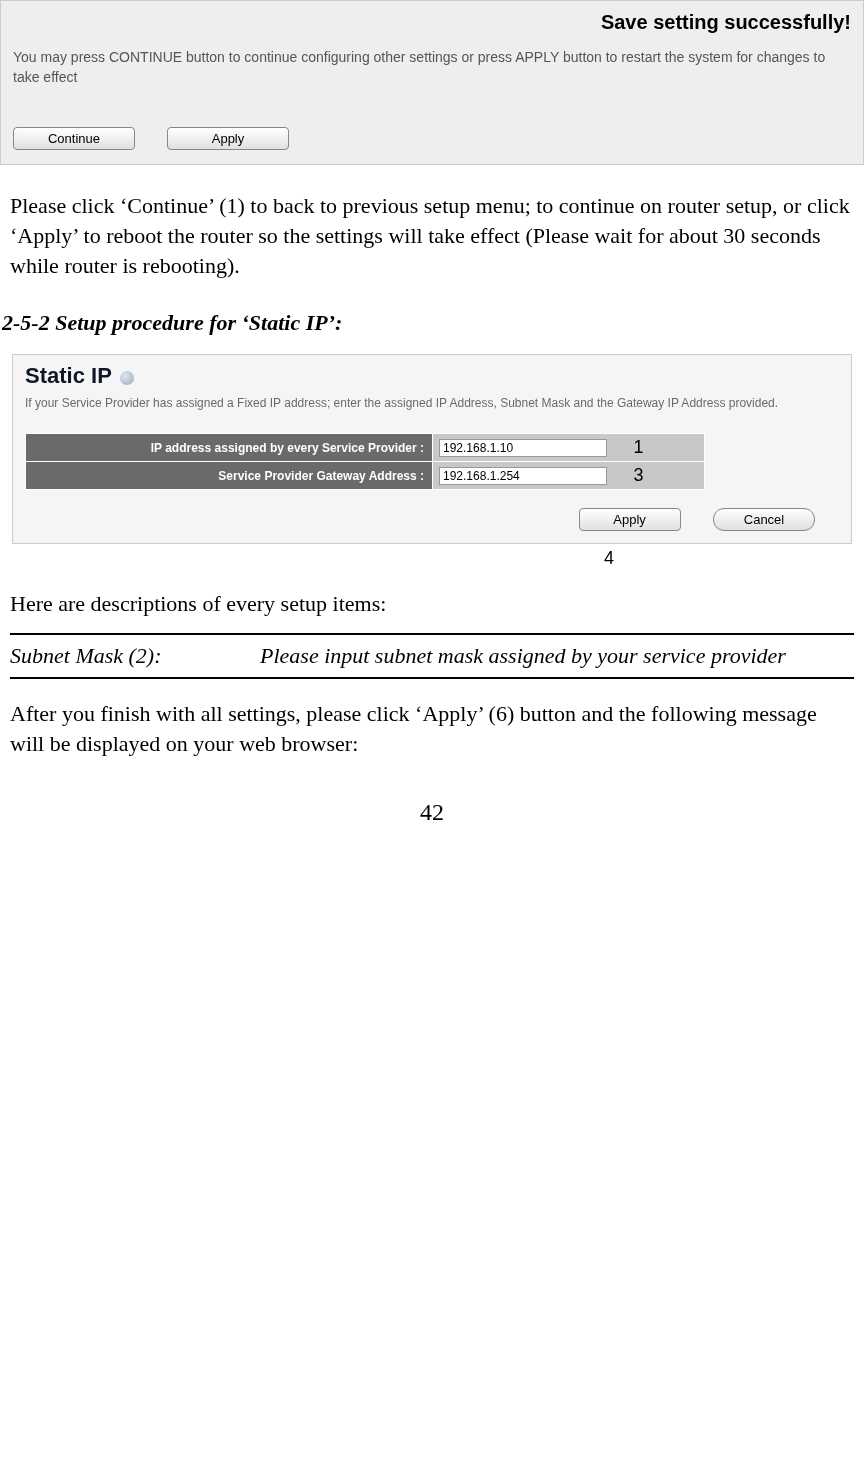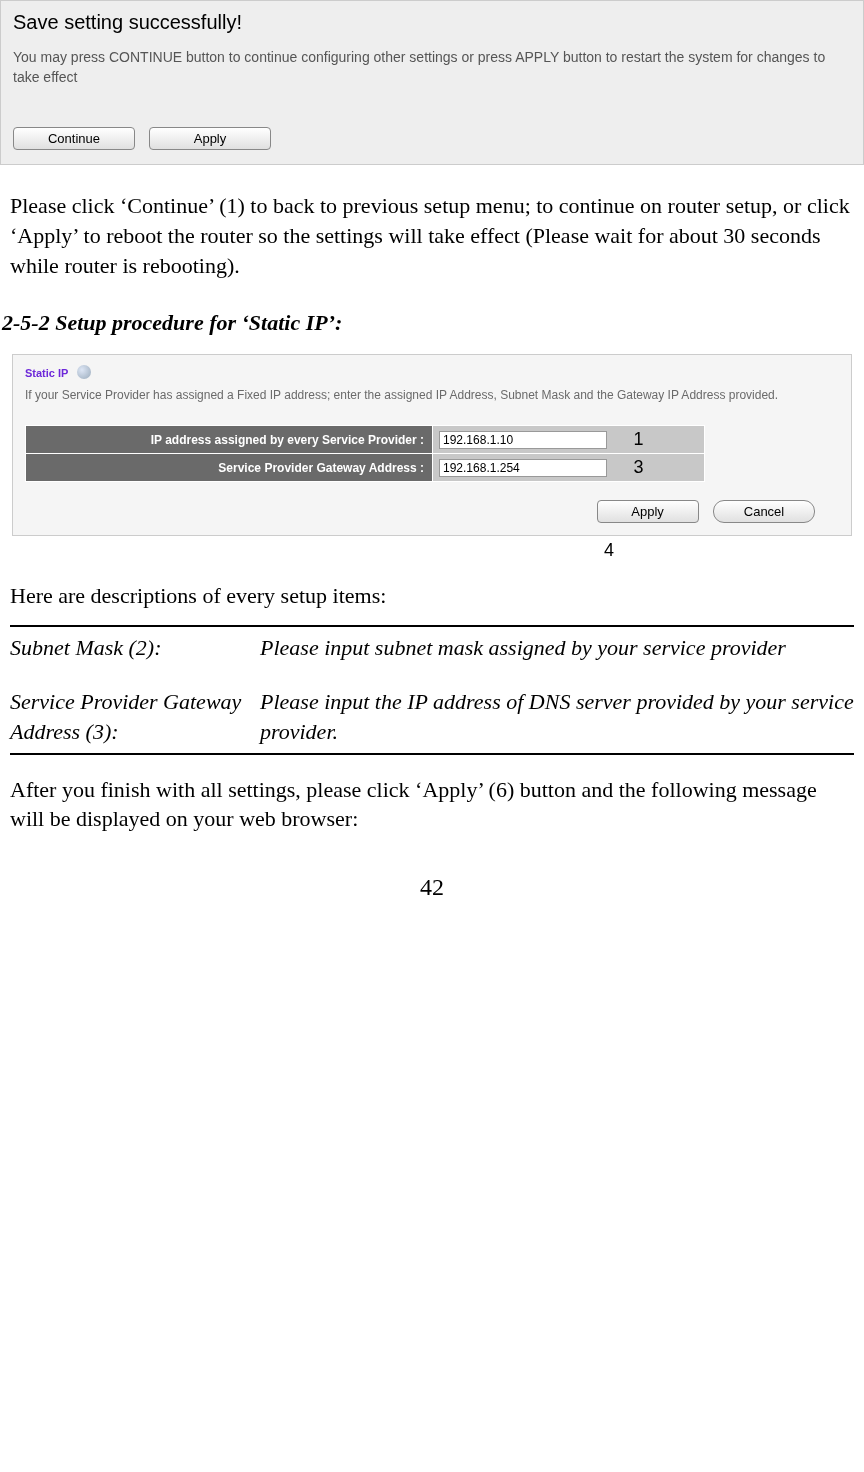--- a/index.html
+++ b/index.html
@@ -10,43 +10,44 @@
       width: 864px;
     }
     .screenshot-1 {
       background: #eeeeee;
       border: 1px solid #ccc;
       padding: 10px 12px 14px 12px;
       margin: 0 0 20px 0;
     }
     .screenshot-1 .title {
       font-family: Arial, sans-serif;
-      font-weight: normal;
+      font-weight: bold;
       font-size: 20px;
       color: #000;
       margin-bottom: 14px;
+      text-align: right;
     }
     .screenshot-1 .subtext {
       font-family: Arial, sans-serif;
       font-size: 14px;
       color: #555555;
       line-height: 1.4;
       margin-bottom: 40px;
     }
     .btn-classic {
       display: inline-block;
       font-family: Arial, sans-serif;
       font-size: 13px;
       padding: 3px 0;
       width: 120px;
       text-align: center;
       background: linear-gradient(#ffffff, #e0e0e0);
       border: 1px solid #888;
       border-radius: 4px;
-      margin-right: 10px;
+      margin-right: 28px;
       color: #000;
     }
     .body-text {
       font-size: 22px;
       line-height: 1.35;
       padding: 6px 10px 0 10px;
       color: #000;
     }
     .section-heading {
       font-size: 22px;
@@ -57,22 +58,22 @@
     .screenshot-2 {
       background: #f5f5f5;
       border: 1px solid #ccc;
       margin: 0 12px 4px 12px;
       padding: 8px 12px 12px 12px;
       font-family: Arial, sans-serif;
       position: relative;
     }
     .screenshot-2 .s2-title {
       font-weight: bold;
-      color: #6d28d9;
-      font-size: 11px;
+      color: #0f172a;
+      font-size: 22px;
       display: inline-block;
     }
     .help-icon {
       display: inline-block;
       width: 14px;
       height: 14px;
       border-radius: 50%;
       background: radial-gradient(circle at 35% 35%, #dde6f5, #9ab);
       vertical-align: middle;
       margin-left: 4px;
@@ -216,23 +217,19 @@
 
 <div class="desc-intro">Here are descriptions of every setup items:</div>
 
 <div class="desc-table-wrap">
   <table class="desc-table">
     <tbody>
     <tr>
       <td class="col-left">Subnet Mask (2):</td>
       <td>Please input subnet mask assigned by your service provider</td>
     </tr>
-    <tr>
-      <td class="col-left">Service Provider Gateway Address (3):</td>
-      <td>Please input the IP address of DNS server provided by your service provider.</td>
-    </tr>
   </tbody>
     </table>
 </div>
 
 <div class="body-text" style="padding-top:20px;">After you finish with all settings, please click ‘Apply’ (6) button and the following message will be displayed on your web browser:</div>
 
 <div class="page-num">42</div>
 
 </body></html>

